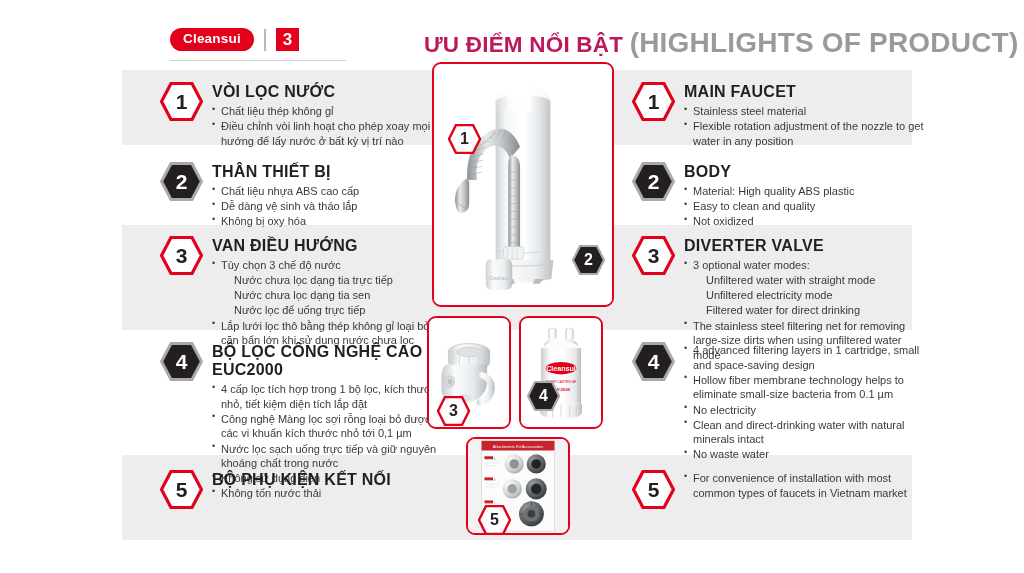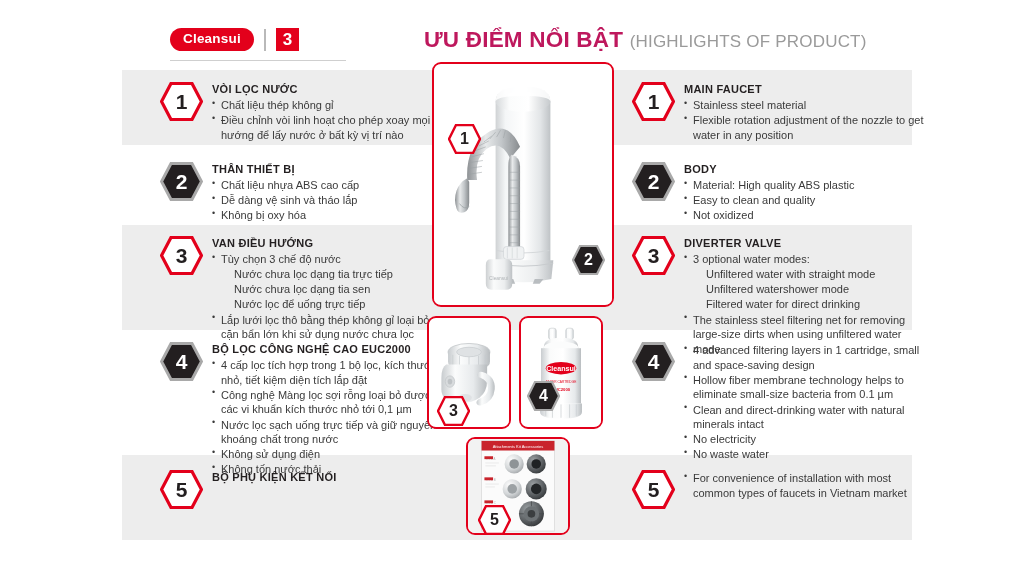--- a/index.html
+++ b/index.html
@@ -48,21 +48,21 @@
   }
   #title-block {
     position: absolute; left: 424px; top: 27px;
     white-space: nowrap;
   }
   #title-vi {
     font-size: 22.5px; font-weight: bold; color: #be185d;
     letter-spacing: .2px;
   }
   #title-en {
-    font-size: 17px; font-weight: normal; color: #9a9a9a;
+    font-size: 28px; font-weight: bold; color: #9a9a9a;
     letter-spacing: .2px;
   }
   #header-rule {
     position: absolute; left: 170px; top: 60px;
     width: 176px; height: 1px; background: #cfcfcf;
   }
 
   
   .band {
     position: absolute; left: 122px; width: 790px;
@@ -95,21 +95,21 @@
     position: relative;
     font-size: 21px; font-weight: bold;
     line-height: 1;
     z-index: 2;
   }
   .badge.red .num  { color: #231f20; }
   .badge.dark .num { color: #ffffff; }
 
   .feat-body { padding-top: 1px; }
   .feat-title {
-    font-size: 11px; font-weight: bold; color: #231f20;
+    font-size: 16px; font-weight: bold; color: #231f20;
     letter-spacing: .25px;
     margin-bottom: 3px;
   }
   .feat-list { list-style: none; }
   .feat-list li {
     position: relative;
     font-size: 11px;
     color: #3a3a3a;
     line-height: 1.33;
     padding-left: 9px;
@@ -302,39 +302,39 @@
           <svg class="hex" viewBox="0 0 43 39" aria-hidden="true">
             <polygon points="11,1.5 32,1.5 41.5,19.5 32,37.5 11,37.5 1.5,19.5" fill="#ffffff" stroke="#e3001b" stroke-width="3.2"></polygon>
           </svg>
           <span class="num">3</span>
         </div>
         <div class="feat-body">
           <div class="feat-title">DIVERTER VALVE</div>
           <ul class="feat-list">
             <li>3 optional water modes:</li>
             <li class="sub">Unfiltered water with straight mode</li>
-            <li class="sub">Unfiltered watershower mode</li>
+            <li class="sub">Unfiltered electricity mode</li>
             <li class="sub">Filtered water for direct drinking</li>
             <li>The stainless steel filtering net for removing large-size dirts when using unfiltered water mode</li>
           </ul>
         </div>
       </div>
       <div class="feat right" style="top: 342px;">
         <div class="badge dark">
           <svg class="hex" viewBox="0 0 43 39" aria-hidden="true">
             <polygon points="11,1.5 32,1.5 41.5,19.5 32,37.5 11,37.5 1.5,19.5" fill="#231f20" stroke="#a9a9a9" stroke-width="3"></polygon>
           </svg>
           <span class="num">4</span>
         </div>
         <div class="feat-body">
           <ul class="feat-list">
             <li>4 advanced filtering layers in 1 cartridge, small and space-saving design</li>
             <li>Hollow fiber membrane technology helps to eliminate small-size bacteria from 0.1 µm</li>
+            <li>No electricity</li>
             <li>Clean and direct-drinking water with natural minerals intact</li>
-            <li>No electricity</li>
             <li>No waste water</li>
           </ul>
         </div>
       </div>
       <div class="feat right" style="top: 470px;">
         <div class="badge red">
           <svg class="hex" viewBox="0 0 43 39" aria-hidden="true">
             <polygon points="11,1.5 32,1.5 41.5,19.5 32,37.5 11,37.5 1.5,19.5" fill="#ffffff" stroke="#e3001b" stroke-width="3.2"></polygon>
           </svg>
           <span class="num">5</span>

